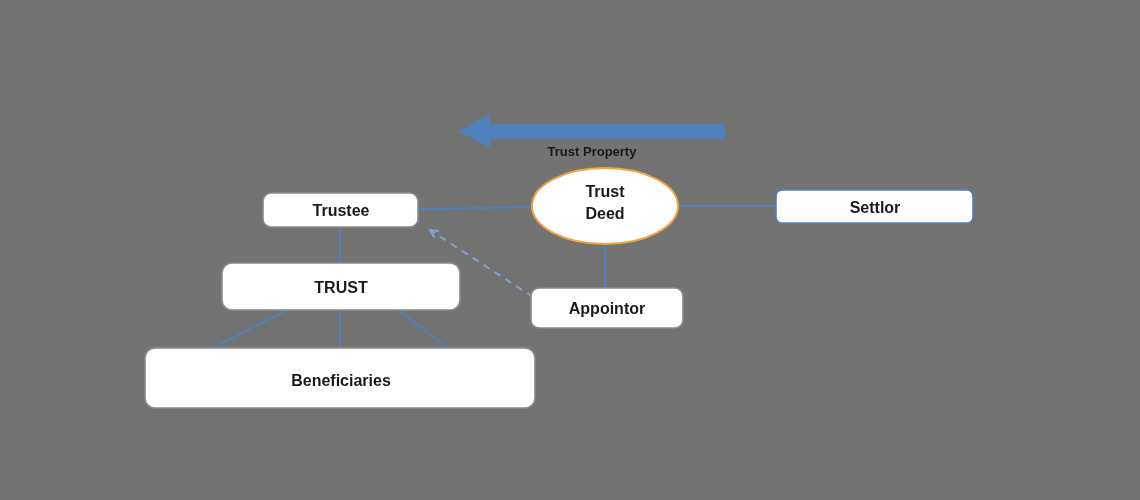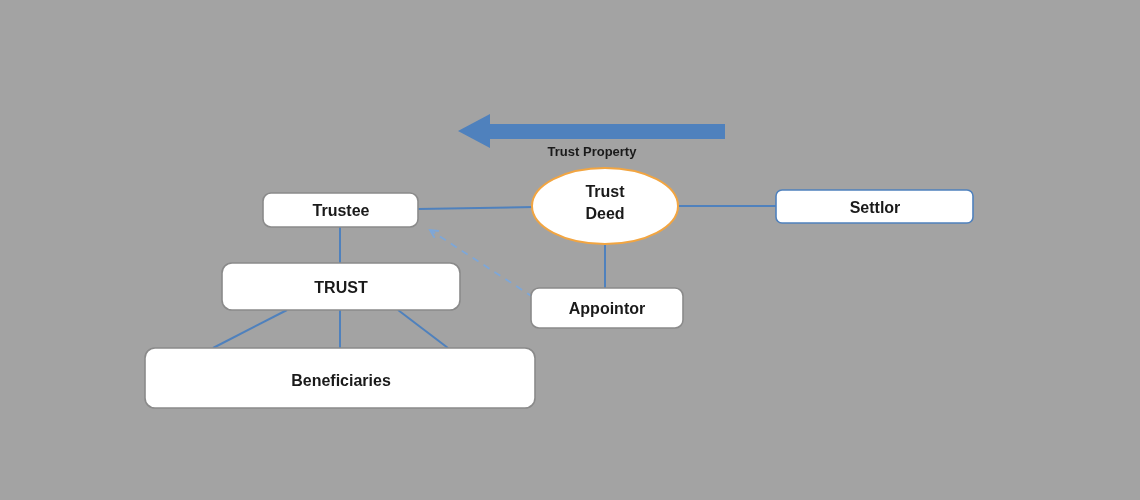--- a/index.html
+++ b/index.html
@@ -8,21 +8,21 @@
     background: #ffffff;
     width: 1140px;
     height: 500px;
     overflow: hidden;
     font-family: "Liberation Sans", sans-serif;
   }
   .stage {
     position: relative;
     width: 1140px;
     height: 500px;
-    background: #a3a3a3;
+    background: #737373;
   }
   svg text {
     font-family: "Liberation Sans", "DejaVu Sans", sans-serif;
     font-weight: bold;
     fill: #1a1a1a;
   }
   .node-label { font-size: 16px; }
   .arrow-label { font-size: 13px; }
   .box { fill: #ffffff; stroke-width: 1.6px; }
   .edge { fill: none; stroke-width: 2px; }

